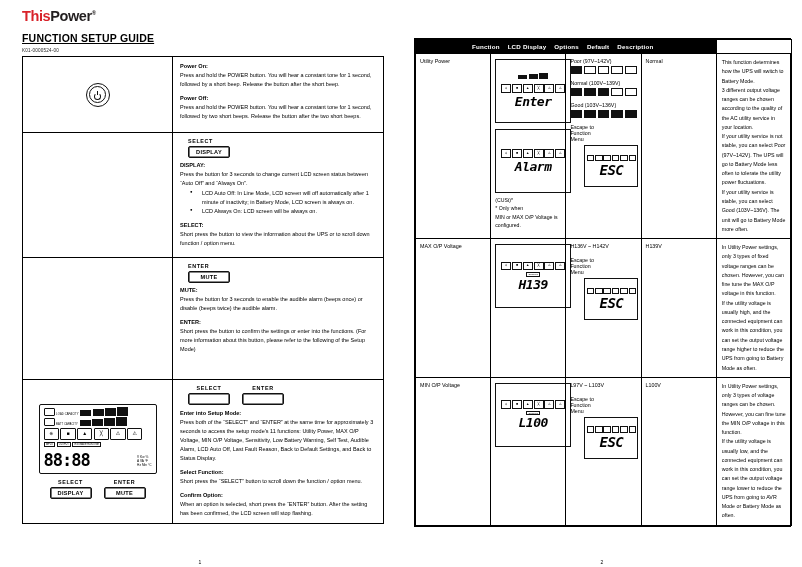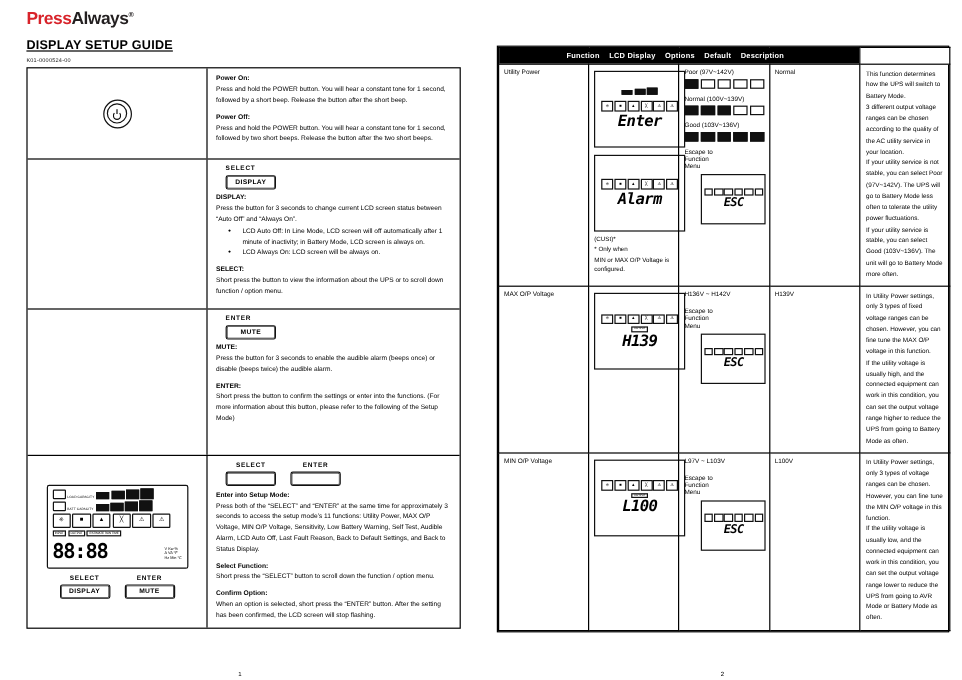--- a/index.html
+++ b/index.html
@@ -88,43 +88,43 @@
 
   .mini-lcd{border:1px solid #111;background:#fff;width:74px;height:62px;
        margin:0 auto;display:flex;flex-direction:column;align-items:center;justify-content:center;}
   .mini-lcd.small{width:52px;height:40px;}
   .mini-icorow{display:flex;gap:.8px;margin-bottom:2px;}
   .mini-ico{width:8px;height:6.5px;border:.7px solid #111;
        display:flex;align-items:center;justify-content:center;font-size:3.4px;line-height:1;}
   .mini-ico.xs{width:5.6px;height:4.6px;font-size:2.6px;}
   .mini-word{font-family:"DejaVu Sans Mono",monospace;font-weight:bold;font-size:13px;
        letter-spacing:-.5px;font-style:italic;line-height:1;}
-  .mini-word.sm{font-size:10px;text-align:center;}
+  .mini-word.sm{font-size:14px;text-align:center;}
   .topbars{display:flex;gap:1.6px;align-items:flex-end;margin-bottom:5px;height:5px;}
   .tinytag{border:.6px solid #111;font-size:2.3px;padding:.3px 1px;margin-bottom:1px;}
   .opt-lbl{font-size:5.3px;margin:0 0 2px 0;}
   .bargraph{display:flex;gap:1.6px;align-items:flex-end;margin:0 0 6px 0;}
   .bg-seg{border:.8px solid #111;height:6px;}
   .esc-wrap{margin-left:14px;margin-top:3px;}
   .note{font-size:5.2px;line-height:1.6;margin:3px 0 0 0;}
 
   .pageno{position:absolute;bottom:2px;font-size:5px;width:100%;text-align:center;}
 </style>
 </head>
 <body>
 
 <div class="page">
 
   <div class="left-page">
 
     <div class="brand">
-      <span class="c">Press</span><span class="p">Always</span><span class="tm">®</span>
+      <span class="c">This</span><span class="p">Power</span><span class="tm">®</span>
     </div>
 
-    <div class="guide-title">DISPLAY SETUP GUIDE</div>
+    <div class="guide-title">FUNCTION SETUP GUIDE</div>
     <div class="doc-no">K01-0000524-00</div>
 
     <div class="ltable">
 
       <div class="lrow r1">
         <div class="lcell-img">
           <div class="pwr-outer">
             <div class="pwr-inner">
                 <div class="pwr-glyph"></div>
               </div>

